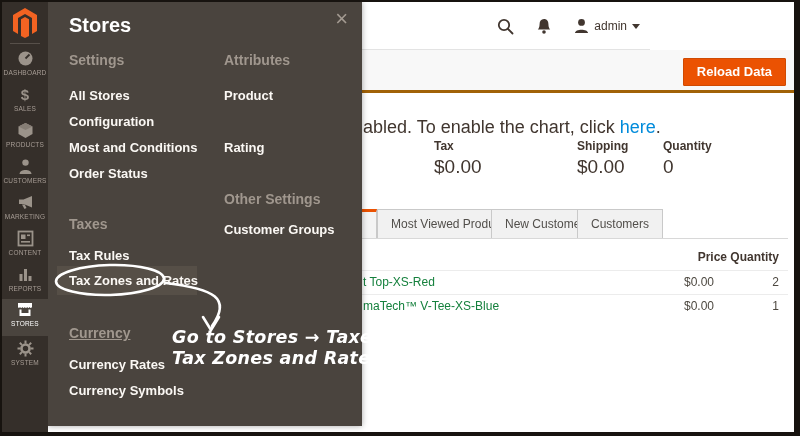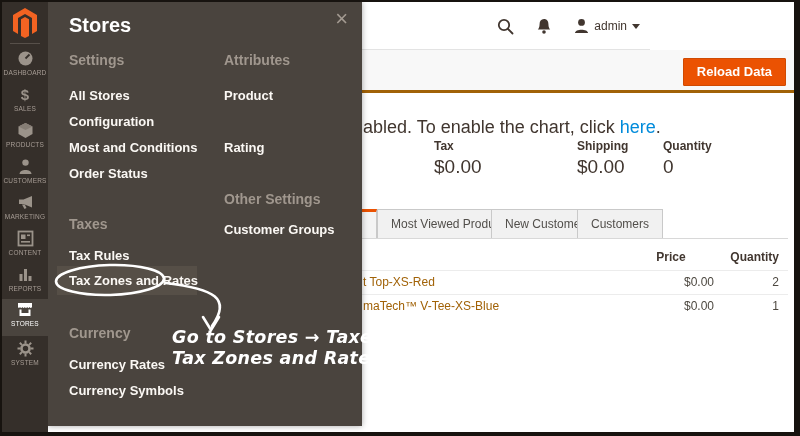--- a/index.html
+++ b/index.html
@@ -24,21 +24,21 @@
   .stat { position:absolute; top:137px; }
   .stat-label { font-size:12px; font-weight:bold; color:#41362f; }
   .stat-value { font-size:19px; color:#41362f; margin-top:3px; }
 
   .tab-sliver { position:absolute; left:358px; top:207px; width:17px; height:30px; background:#f4f4f4; border:1px solid #c9c9c9; border-top:3px solid #eb5202; cursor:pointer; }
   .tab { position:absolute; top:207px; height:30px; background:#f1f1f1; border:1px solid #c9c9c9; font-size:12px; color:#514e4a; line-height:28px; padding:0 13px; cursor:pointer; white-space:nowrap; }
   .tabs-baseline { position:absolute; left:358px; top:236px; width:428px; height:1px; background:#d8d8d8; }
 
   .th { position:absolute; top:248px; font-size:12px; font-weight:bold; color:#41362f; text-align:right; width:70px; }
   .sep { position:absolute; left:358px; width:428px; height:1px; background:#ececec; }
-  .cell-name { position:absolute; left:361px; font-size:12px; color:#a16207; white-space:nowrap; }
+  .cell-name { position:absolute; left:361px; font-size:12px; color:#15803d; white-space:nowrap; }
   .cell-num { position:absolute; font-size:12px; color:#4d4840; text-align:right; width:70px; }
 
   
   .sidebar { position:absolute; left:0; top:0; width:46px; height:430px; background:#352f2a; z-index:6; }
   .logo { position:absolute; left:0; top:5px; width:46px; text-align:center; cursor:pointer; }
   .logo-divider { position:absolute; left:8px; top:41px; width:30px; height:1px; background:#57504a; }
   .sb-item { position:absolute; left:0; width:46px; height:36px; text-align:center; cursor:pointer; }
   .sb-item.active { background:#4a443e; height:37px; }
   .sb-ico { display:block; height:18px; margin-top:2px; }
   .sb-label { display:block; font-size:6.5px; letter-spacing:.2px; color:#a79d95; margin-top:1px; }
@@ -106,21 +106,21 @@
     <div class="stat-label">Quantity</div>
     <div class="stat-value">0</div>
   </div>
 
   <div class="tab-sliver"></div>
   <div class="tab" style="left:375px;">Most Viewed Products</div>
   <div class="tab" style="left:489px;">New Customers</div>
   <div class="tab" style="left:575px;">Customers</div>
   <div class="tabs-baseline"></div>
 
-  <div class="th" style="right:88px;text-align:center;">Price</div>
+  <div class="th" style="right:67px;">Price</div>
   <div class="th" style="right:15px;">Quantity</div>
   <div class="sep" style="top:268px;"></div>
   <div class="cell-name" style="top:273px;">t Top-XS-Red</div>
   <div class="cell-num" style="top:273px; right:80px;">$0.00</div>
   <div class="cell-num" style="top:273px; right:15px;">2</div>
   <div class="sep" style="top:292px;"></div>
   <div class="cell-name" style="top:297px;">maTech™ V-Tee-XS-Blue</div>
   <div class="cell-num" style="top:297px; right:80px;">$0.00</div>
   <div class="cell-num" style="top:297px; right:15px;">1</div>
 
@@ -133,21 +133,21 @@
     <div class="m-head" style="left:21px; top:50px;">Settings</div>
     <div class="m-item" style="left:21px; top:86px;">All Stores</div>
     <div class="m-item" style="left:21px; top:112px;">Configuration</div>
     <div class="m-item" style="left:21px; top:138px;">Most and Conditions</div>
     <div class="m-item" style="left:21px; top:164px;">Order Status</div>
 
     <div class="m-head" style="left:21px; top:214px;">Taxes</div>
     <div class="m-item" style="left:21px; top:246px;">Tax Rules</div>
     <div class="m-item" style="left:21px; top:271px;">Tax Zones and Rates</div>
 
-    <div class="m-head" style="left:21px; top:323px;">Currency</div>
+    <div class="m-head" style="left:21px; top:323px;text-decoration:underline;">Currency</div>
     <div class="m-item" style="left:21px; top:355px;">Currency Rates</div>
     <div class="m-item" style="left:21px; top:381px;">Currency Symbols</div>
 
     <div class="m-head" style="left:176px; top:50px;">Attributes</div>
     <div class="m-item" style="left:176px; top:86px;">Product</div>
     <div class="m-item" style="left:176px; top:138px;">Rating</div>
 
     <div class="m-head" style="left:176px; top:189px;text-align:right;">Other Settings</div>
     <div class="m-item" style="left:176px; top:220px;">Customer Groups</div>
   </div>

